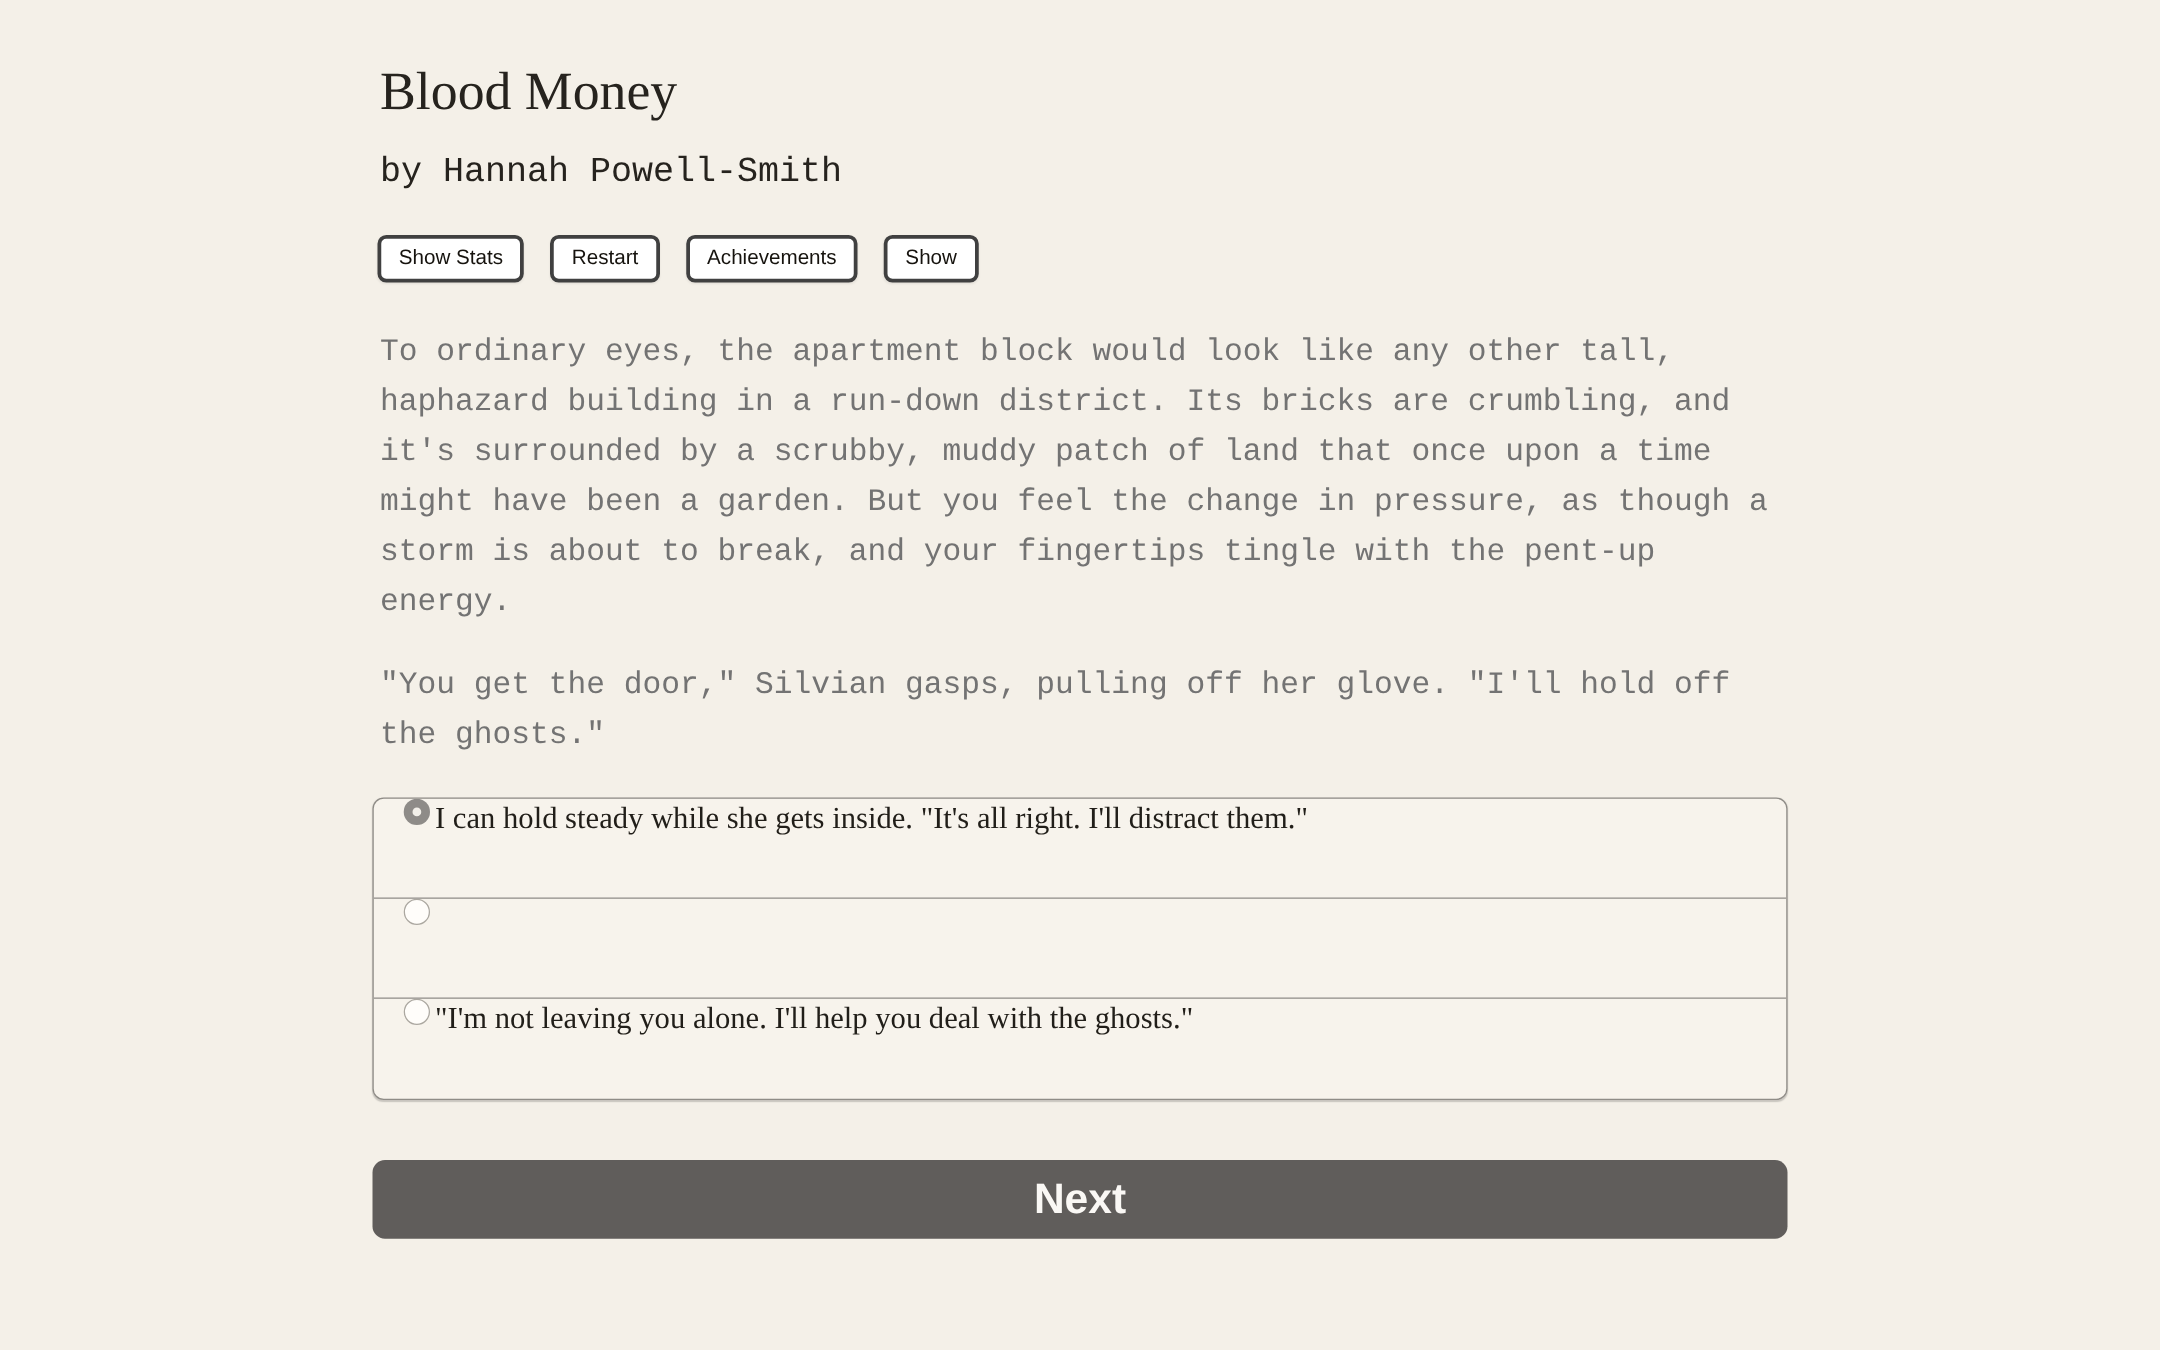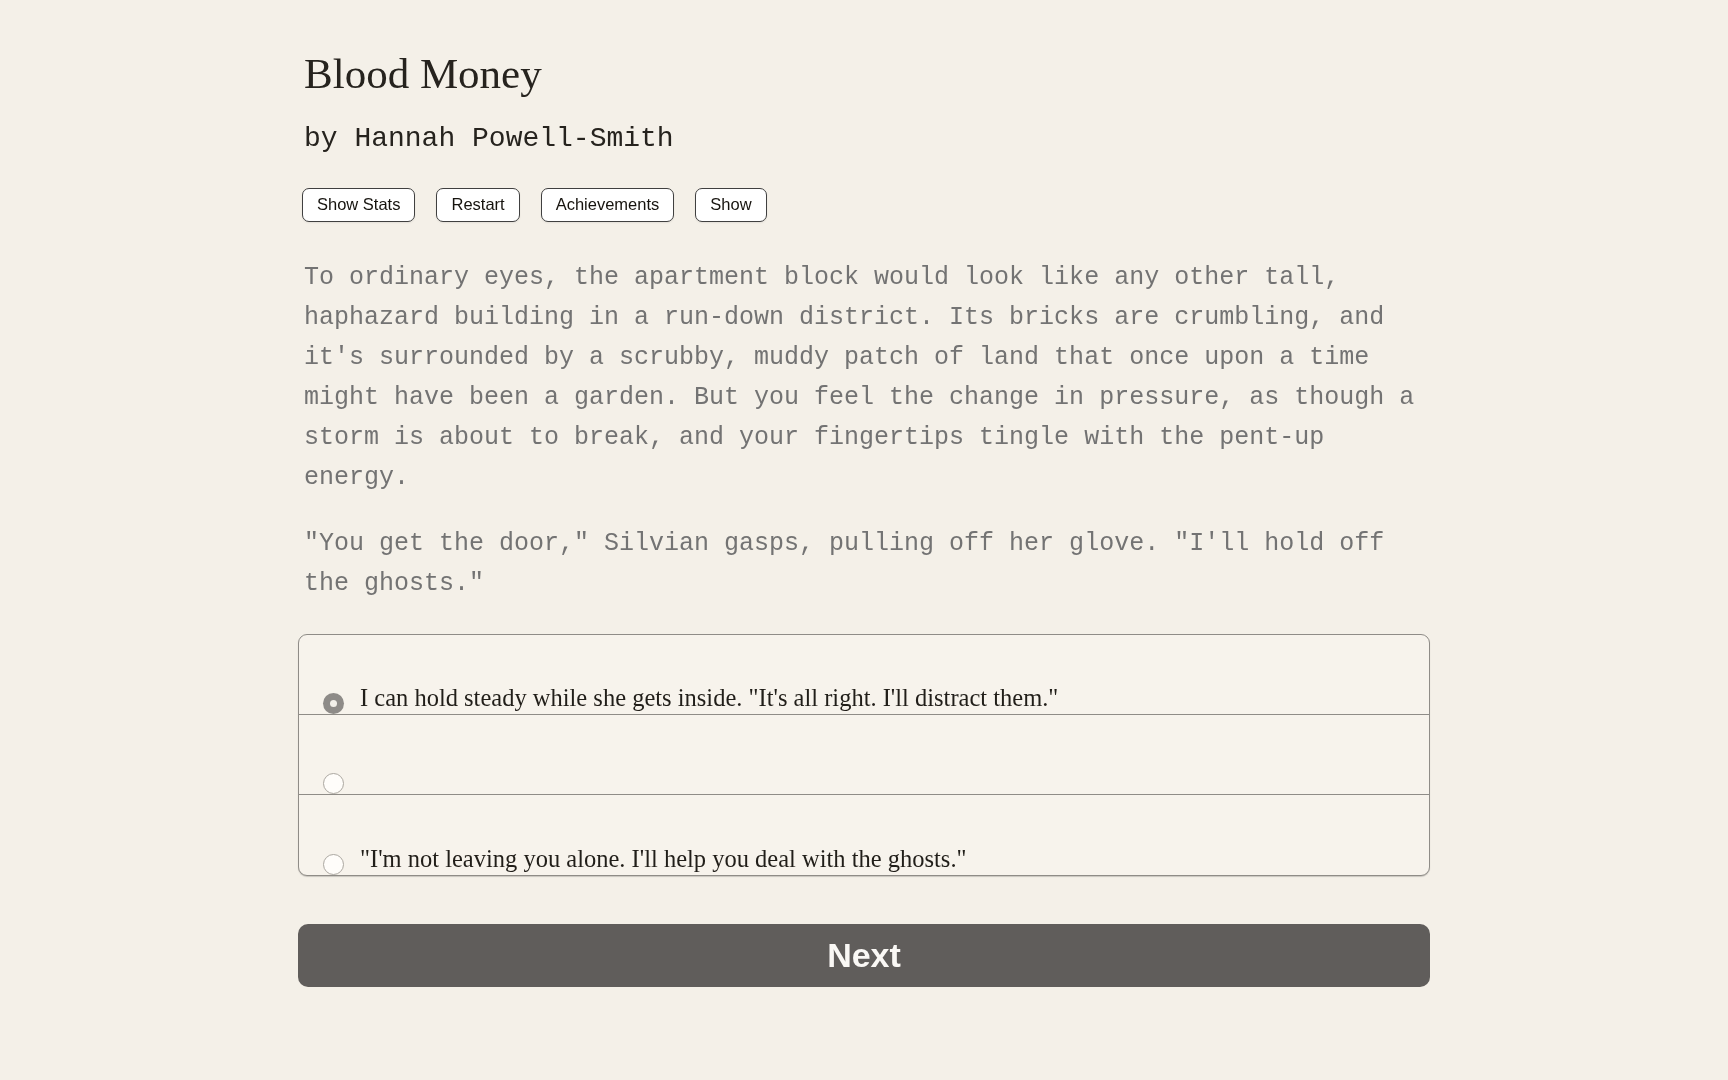--- a/index.html
+++ b/index.html
@@ -36,21 +36,21 @@
     display: flex;
     gap: 21px;
     margin: 0 0 36px 4px;
   }
   .toolbar button {
     font-family: "Liberation Sans", sans-serif;
     font-size: 16.5px;
     line-height: 1;
     color: #16130e;
     background: #ffffff;
-    border: 1px solid #404040;
+    border: 3px solid #404040;
     border-radius: 7px;
     padding: 7px 14px 8px;
     box-shadow: 0 1px 2px rgba(0,0,0,0.07);
     cursor: pointer;
   }
   .story p {
     font-family: Liberation Mono, monospace;
     font-size: 25px;
     line-height: 40px;
     color: #737373;
@@ -60,22 +60,22 @@
   .choices {
     border: 1px solid #8f8c87;
     border-radius: 9px;
     background: #f7f3ec;
     margin-top: 30px;
     box-shadow: 0 1px 1px rgba(0,0,0,0.18);
     overflow: hidden;
   }
   .choice {
     display: flex;
-    align-items: flex-end;
-    gap: 16px;
+    align-items: flex-start;
+    gap: 4px;
     padding: 0 24px;
     height: 80px;
     border-bottom: 1px solid #8f8c87;
     cursor: pointer;
   }
   .choice:last-child { border-bottom: none; }
   .choice-label {
     font-family: "Liberation Serif", serif;
     font-size: 24.5px;
     line-height: 1.3;

